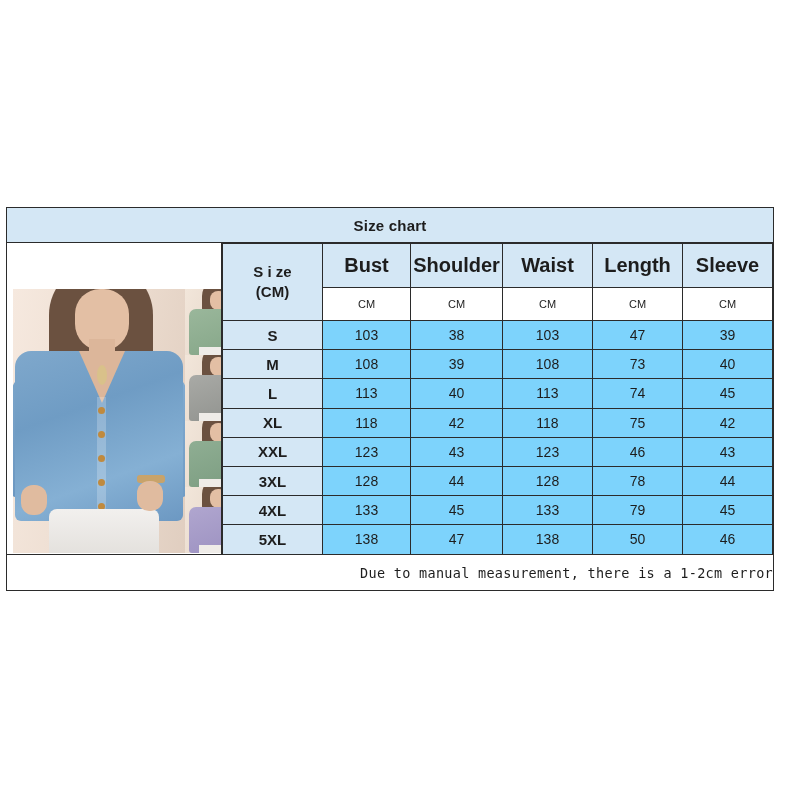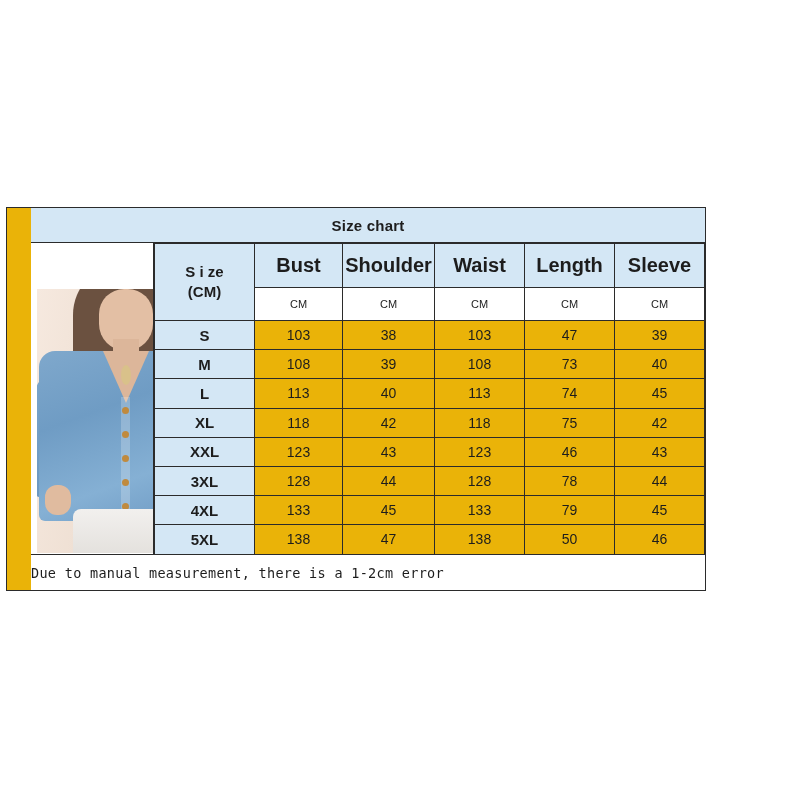--- a/index.html
+++ b/index.html
@@ -13,26 +13,25 @@
   #root {
     position: relative;
     width: 800px;
     height: 800px;
     background: #ffffff;
   }
   .chart-wrap {
     position: absolute;
     left: 6px;
     top: 207px;
-    width: 700px;
+    width: 768px;
     height: 384px;
     border: 1px solid #2b2b2b;
     box-sizing: border-box;
-    background: #eab308;
-    padding-left: 24px;
+    background: #7dd3fc;
   }
   .title-bar {
     height: 35px;
     background: #d4e7f5;
     border-bottom: 1px solid #2b2b2b;
     display: flex;
     align-items: center;
     justify-content: center;
     box-sizing: border-box;
   }
@@ -216,21 +215,21 @@
     font-weight: bold;
     font-size: 15px;
     line-height: 1.35;
     border-bottom: none;
   }
   .note-bar {
     height: 36px;
     border-top: 1px solid #2b2b2b;
     display: flex;
     align-items: center;
-    justify-content: flex-start;
+    justify-content: flex-end;
     box-sizing: border-box;
     background: #ffffff;
   }
   .note-bar .note-text {
     font-family: "DejaVu Sans Mono", monospace;
     font-size: 13.5px;
     color: #1d1d1d;
     letter-spacing: 0.3px;
   }
 </style>

